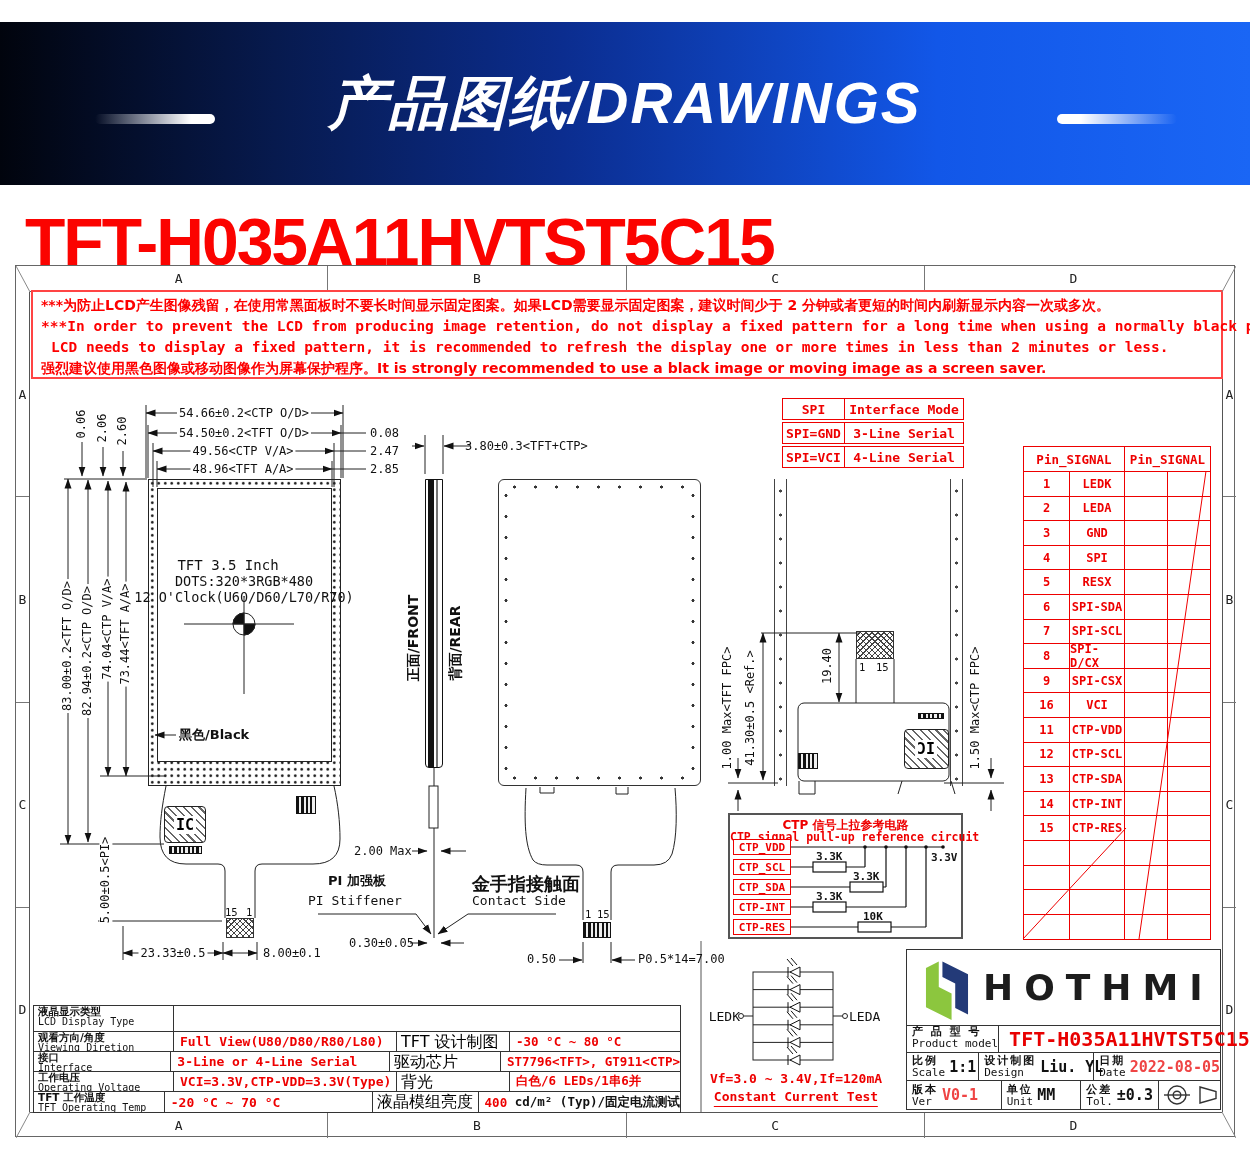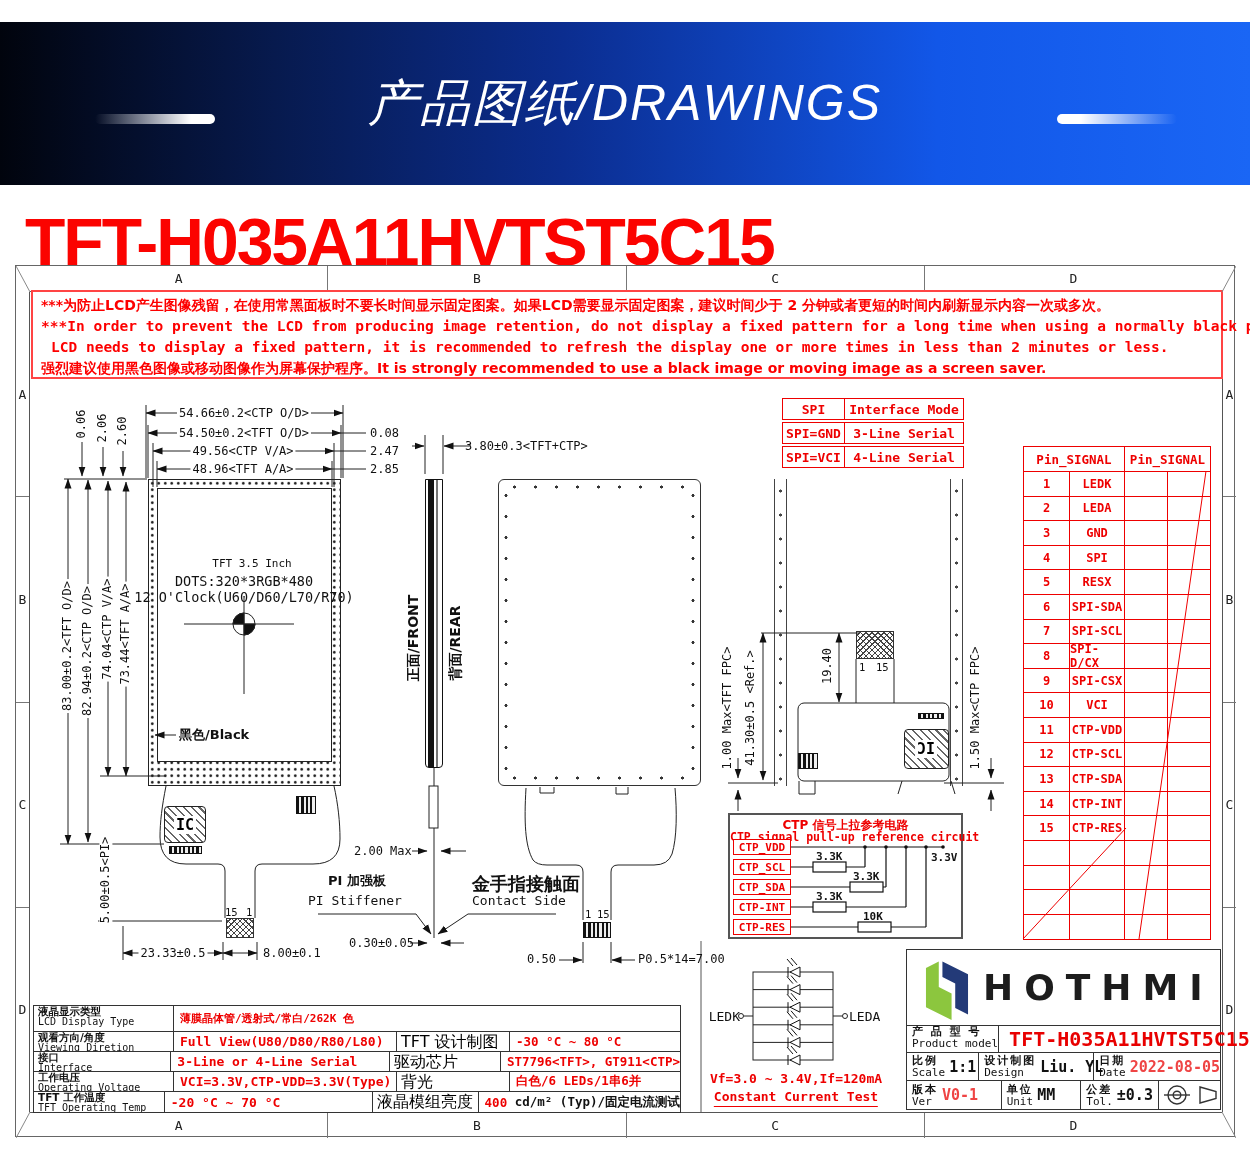--- a/index.html
+++ b/index.html
@@ -2,21 +2,21 @@
 <html><head>
 <meta charset="utf-8">
 <style>
   *{box-sizing:border-box;margin:0;padding:0;}
   html,body{width:1250px;height:1162px;background:#fff;position:relative;overflow:hidden;
     font-family:"DejaVu Sans",sans-serif;}
   
   .banner{position:absolute;left:0;top:22px;width:1250px;height:163px;
     background:linear-gradient(90deg,#01040d 0%,#071a4e 22%,#0b2d8f 45%,#1257e8 75%,#1a66f5 100%);
     display:flex;align-items:center;justify-content:center;}
-  .banner-title{color:#fff;font-size:50px;font-weight:normal;font-style:italic;letter-spacing:2px;
+  .banner-title{color:#fff;font-size:58px;font-weight:bold;font-style:italic;letter-spacing:2px;
     font-family:"Liberation Sans",sans-serif;white-space:nowrap;}
   .dash{position:absolute;top:92px;height:10px;width:120px;border-radius:5px;}
   .dash-l{left:95px;background:linear-gradient(90deg,rgba(255,255,255,0),#fff 80%);}
   .dash-r{left:1057px;background:linear-gradient(270deg,rgba(255,255,255,0),#fff 80%);}
   .model-title{position:absolute;left:25px;top:204px;font-size:66px;font-weight:bold;color:#fb0300;
     font-family:"Liberation Sans",sans-serif;letter-spacing:-2px;white-space:nowrap;}
   
   .sheet{position:absolute;left:15px;top:265px;width:1220px;height:872px;border:1.5px solid #666;background:#fff;}
   .strip{position:absolute;display:flex;z-index:2;}
   .strip-top{left:14px;top:0;width:1192px;height:26px;border-bottom:1.5px solid #555;}
@@ -170,21 +170,21 @@
   <div class="warnbox">
     <div class="warn-cn">***为防止LCD产生图像残留，在使用常黑面板时不要长时间显示固定图案。如果LCD需要显示固定图案，建议时间少于 2 分钟或者更短的时间内刷新显示内容一次或多次。</div>
     <div class="warn-en">***In order to prevent the LCD from producing image retention, do not display a fixed pattern for a long time when using a normally black panel.If the</div>
     <div class="warn-en warn-en2">LCD needs to display a fixed pattern,  it is recommended to refresh the display one or more times in less than 2 minutes or less.</div>
     <div class="warn-cn">强烈建议使用黑色图像或移动图像作为屏幕保护程序。It is strongly recommended to use a black image or moving image as a screen saver.</div>
   </div>
 
   <div class="panel-front">
     <div class="panel-front-inner"></div>
   </div>
-  <div class="lbl c" style="left:236px;top:292px;font-size:11px;">TFT 3.5 Inch</div>
+  <div class="lbl c" style="left:212px;top:292px;font-size:14px;">TFT 3.5 Inch</div>
   <div class="lbl c" style="left:228px;top:308px;font-size:13.5px;">DOTS:320*3RGB*480</div>
   <div class="lbl c" style="left:228px;top:324px;font-size:13.5px;">12 O'Clock(U60/D60/L70/R70)</div>
   <div class="lbl cn" style="left:163px;top:462px;font-size:13px;">黑色/Black</div>
   <div class="icblk" style="left:148px;top:540px;width:42px;height:37px;">
     <span>IC</span>
   </div>
   <div class="conn-s" style="left:153px;top:580px;width:33px;height:8px;"></div>
   <div class="conn-s" style="left:280px;top:530px;width:20px;height:18px;"></div>
   <div class="conn-x" style="left:210px;top:652px;width:28px;height:20px;"></div>
   <div class="lbl small" style="left:209px;top:641px;">15</div>
@@ -315,21 +315,21 @@
           <div class="pc pc3"></div>
           <div class="pc pc4"></div>
         </div>
         <div class="pin-row">
           <div class="pc pc1">9</div>
           <div class="pc pc2">SPI-CSX</div>
           <div class="pc pc3"></div>
           <div class="pc pc4"></div>
         </div>
         <div class="pin-row">
-          <div class="pc pc1">10</div>
+          <div class="pc pc1">16</div>
           <div class="pc pc2">VCI</div>
           <div class="pc pc3"></div>
           <div class="pc pc4"></div>
         </div>
         <div class="pin-row">
           <div class="pc pc1">11</div>
           <div class="pc pc2">CTP-VDD</div>
           <div class="pc pc3"></div>
           <div class="pc pc4"></div>
         </div>
@@ -420,21 +420,20 @@
   <div class="lbl c" style="left:780px;top:806px;color:#e00;font-weight:bold;font-size:13px;">Vf=3.0 ~ 3.4V,If=120mA</div>
   <div class="lbl c" style="left:780px;top:824px;color:#e00;font-weight:bold;font-size:13px;border-bottom:1.5px solid #e00;padding-bottom:2px;">Constant Current Test</div>
 
   <div class="spec-table">
     <div class="spec-r1">
       <div class="sl">
         <div class="t1">液晶显示类型</div>
         <div class="t2">LCD Display Type</div>
       </div>
       <div class="rv">
-        <div>薄膜晶体管/透射式/常白/262K 色</div>
       </div>
     </div>
     <div class="spec-row">
       <div class="sl">
         <div class="t1">观看方向/角度</div>
         <div class="t2">Viewing Diretion</div>
       </div>
       <div class="sv1">Full View(U80/D80/R80/L80)</div>
       <div class="sl2">
         <div class="t1">TFT 设计制图</div>

